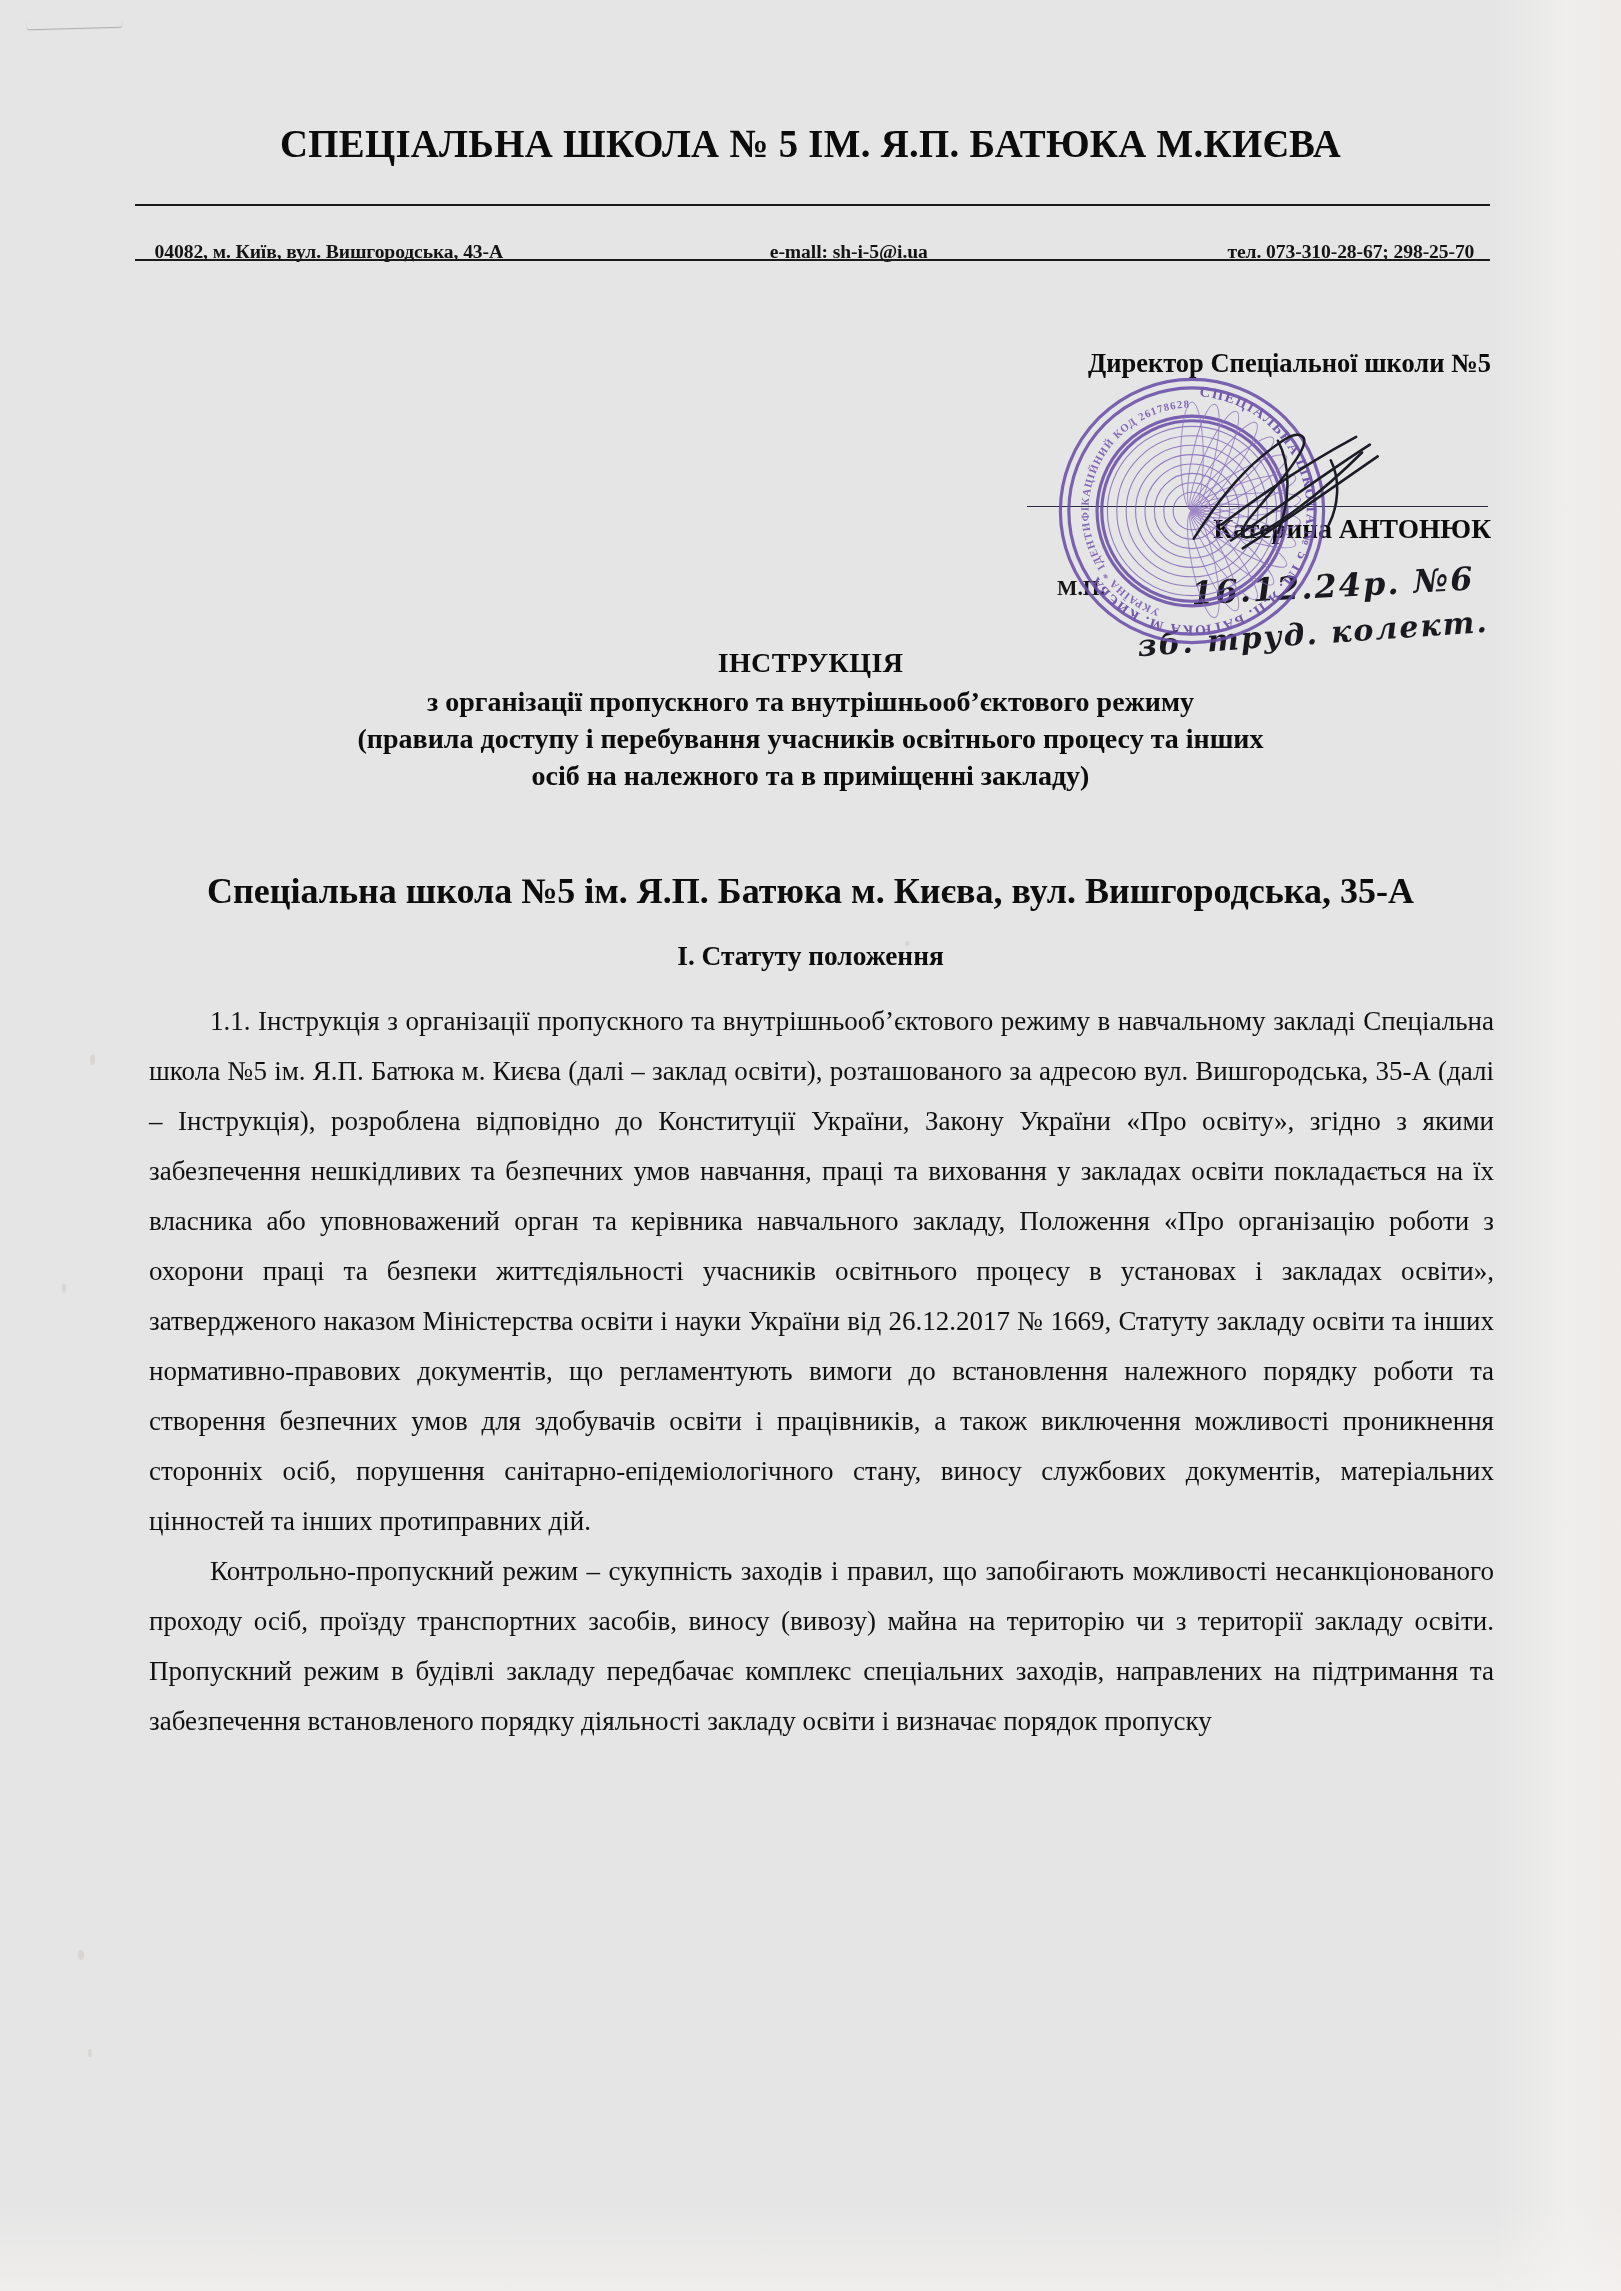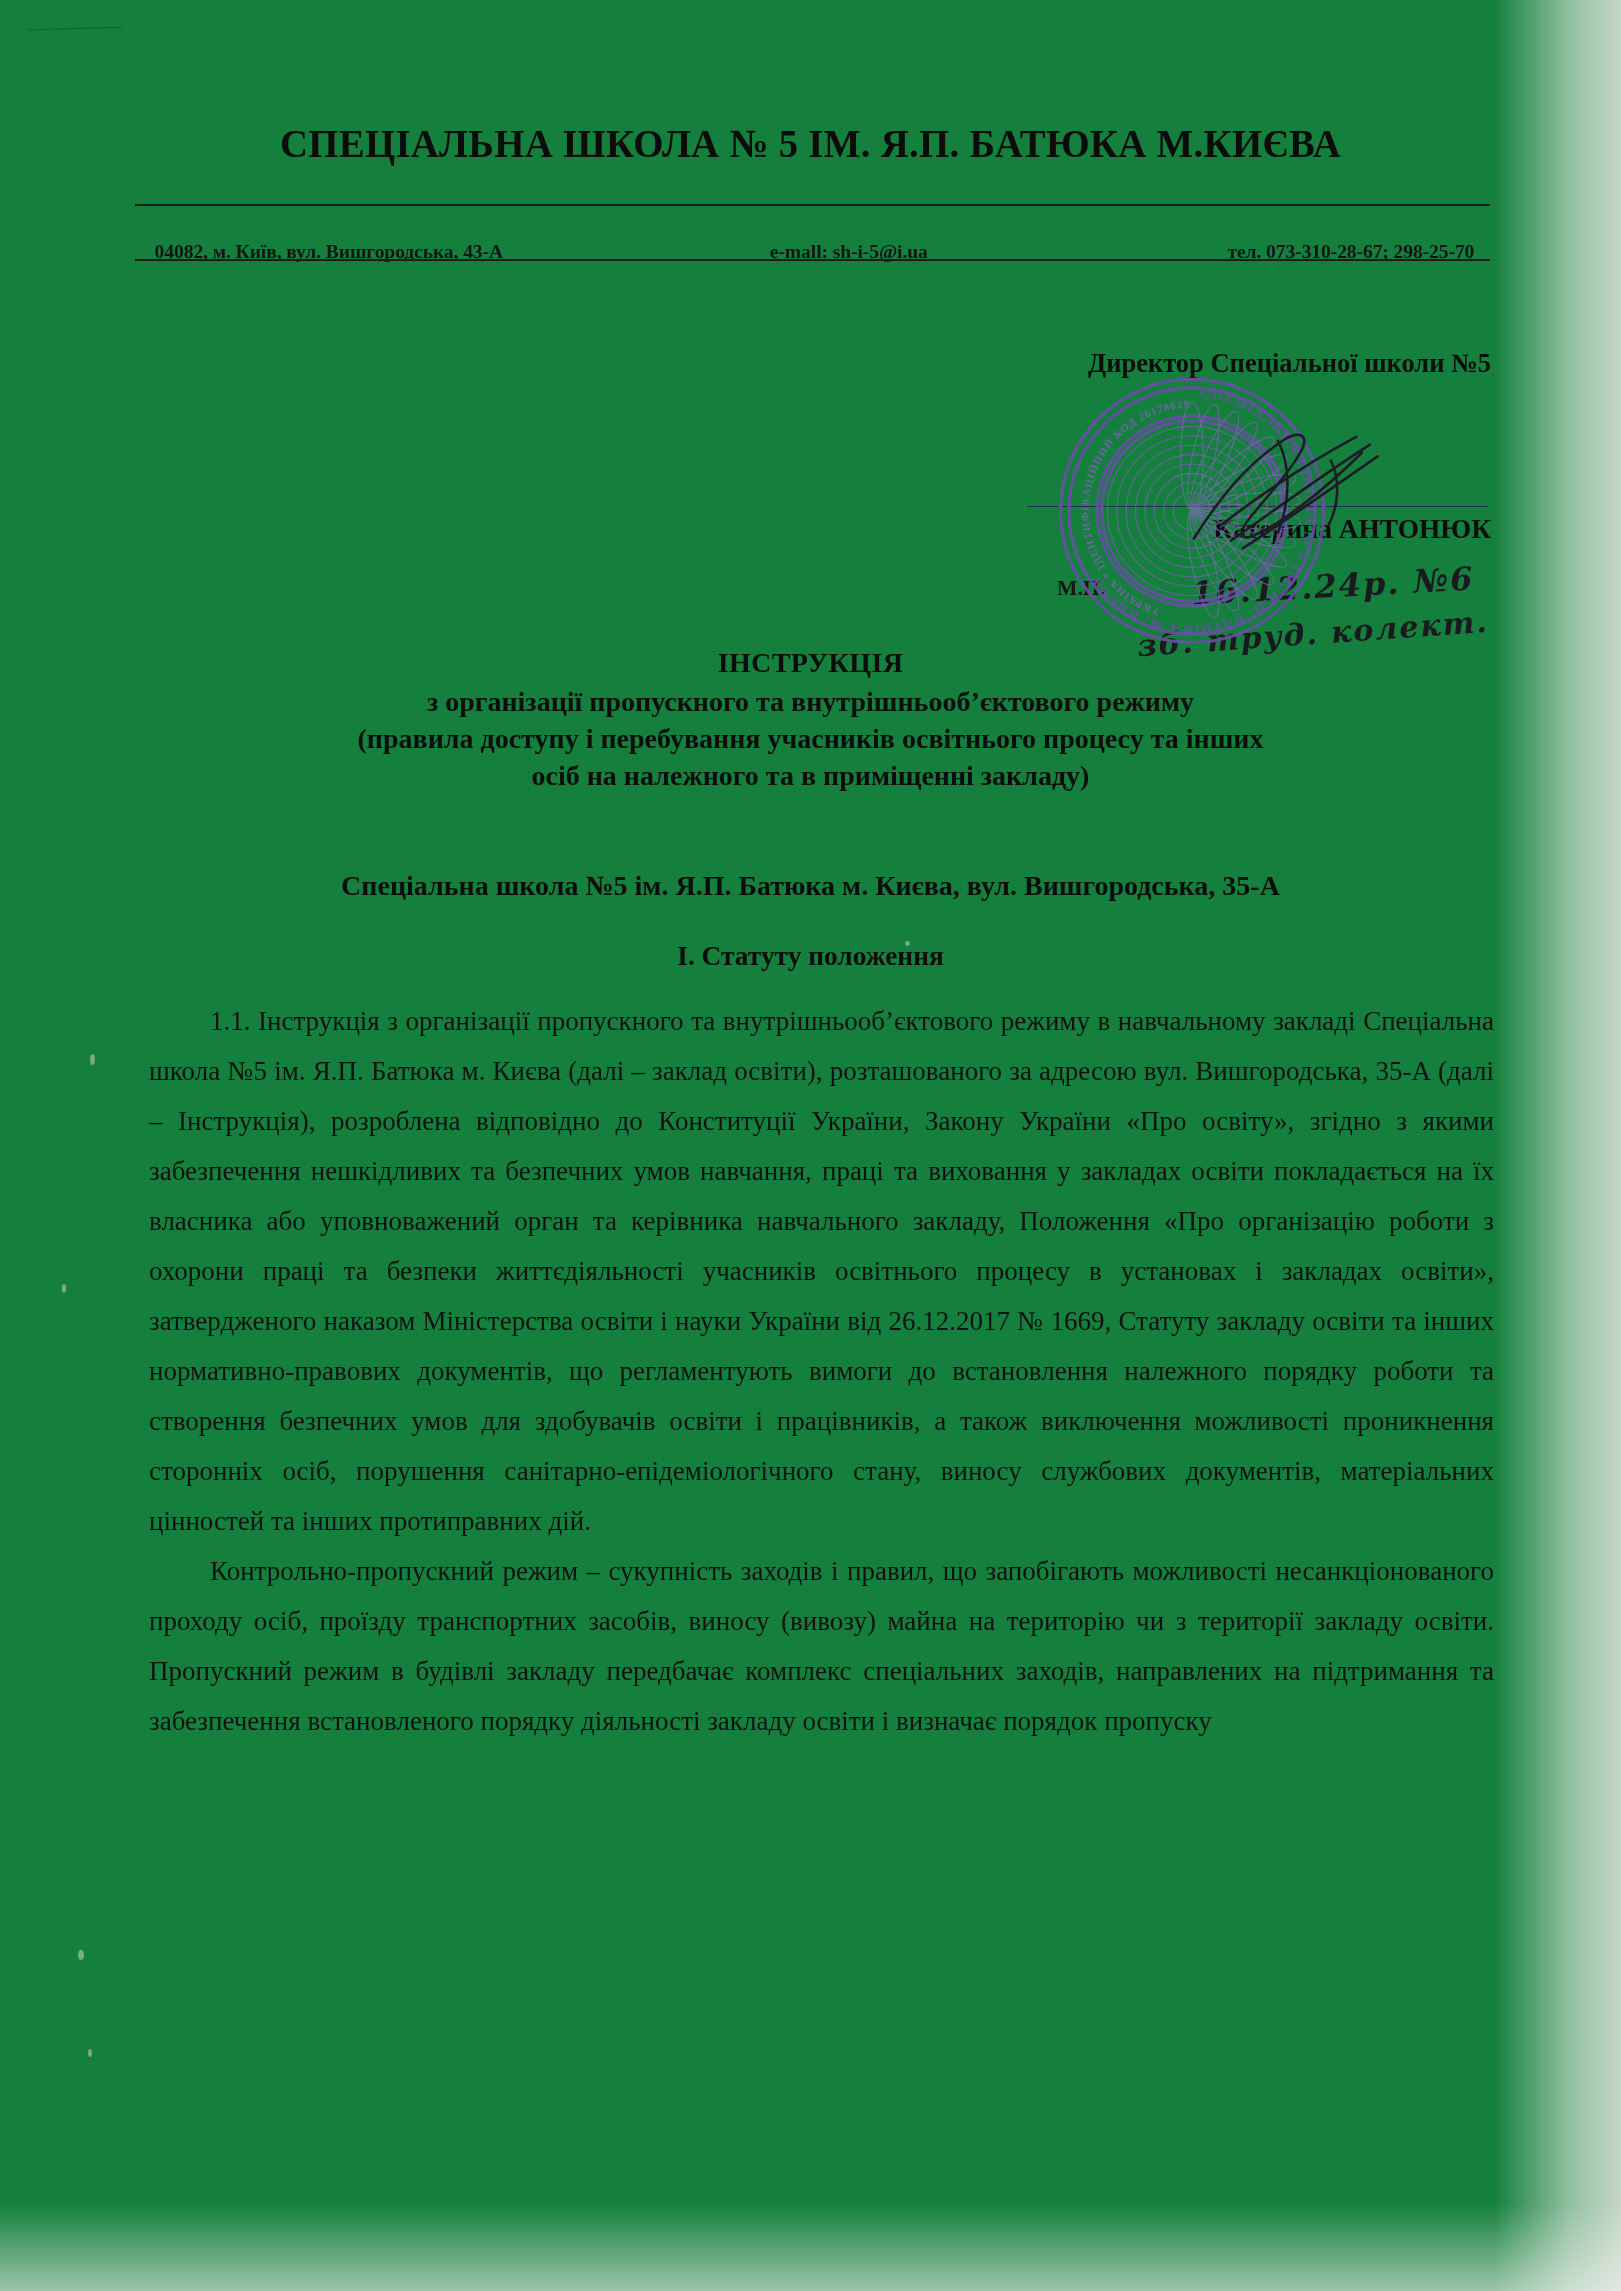--- a/index.html
+++ b/index.html
@@ -5,21 +5,21 @@
 <style>
   html, body {
     margin: 0;
     padding: 0;
     background: #ffffff;
   }
   .page {
     position: relative;
     width: 1621px;
     height: 2292px;
-    background: #15803d;
+    background: #e5e5e5;
     overflow: hidden;
     font-family: "Liberation Serif", "DejaVu Serif", serif;
     color: #101010;
   }
   
   .scan-edge-right {
     position: absolute;
     top: 0; right: 0;
     width: 127px; height: 100%;
     background: linear-gradient(to right, rgba(255,255,255,0) 0%, rgba(248,246,244,0.55) 60%, rgba(240,236,232,0.8) 100%);
@@ -204,21 +204,21 @@
     font-size: 28px;
     line-height: 1.33;
   }
   .doc-org-line {
     position: absolute;
     left: 127px;
     right: 127px;
     top: 870px;
     text-align: center;
     font-weight: 700;
-    font-size: 28px;
+    font-size: 36px;
     color: #0d0d0d;
   }
   .section-heading {
     position: absolute;
     left: 127px;
     right: 127px;
     top: 941px;
     text-align: center;
     font-weight: 700;
     font-size: 27.4px;

